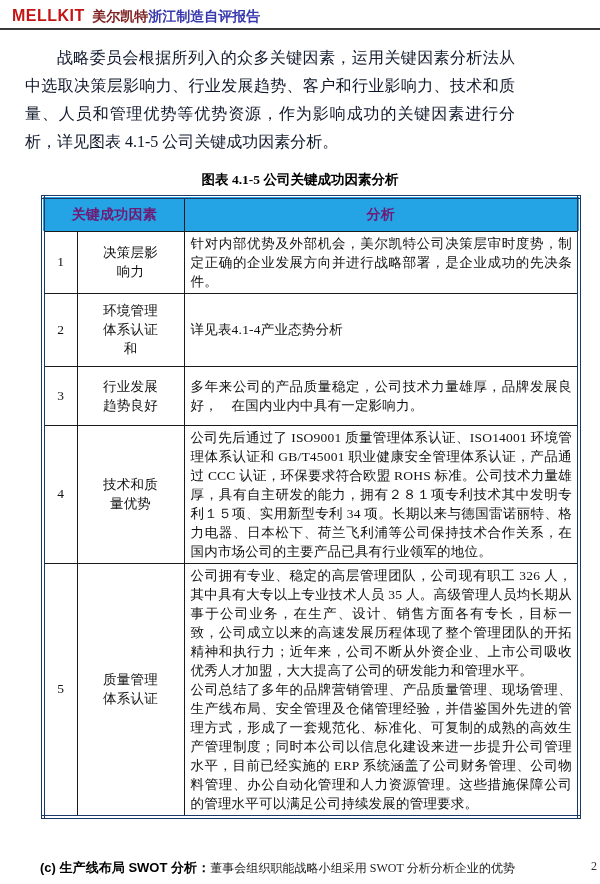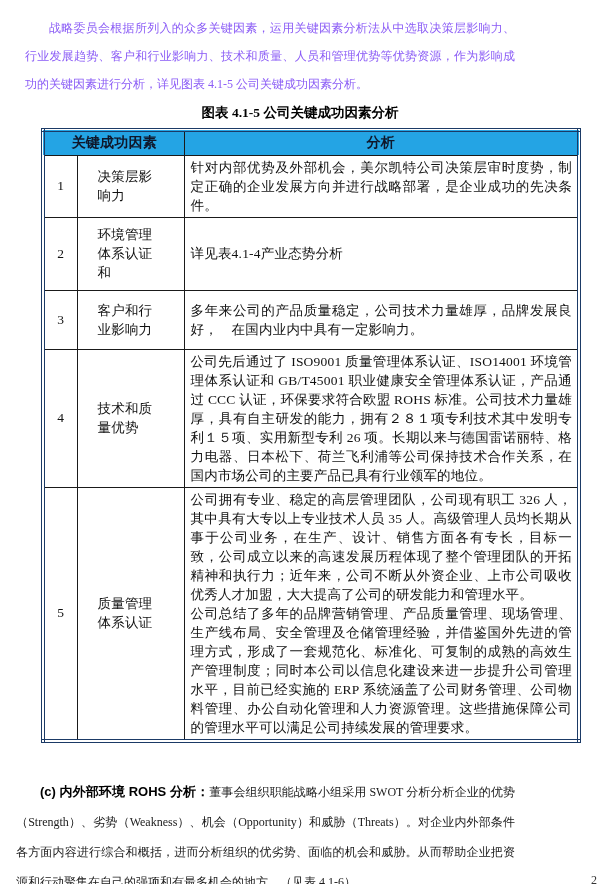--- a/index.html
+++ b/index.html
@@ -27,30 +27,30 @@
     font-size: 16px;
     color: #c41414;
     letter-spacing: 0.5px;
   }
   .brand-cn { color: #7e1f1f; font-weight: 600; margin-left: 4px; }
   .doc-title { color: #3939ae; font-weight: 600; }
 
   
   .intro {
     margin: 14px 85px 0 25px;
-    font-size: 12px;
+    font-size: 16px;
     line-height: 28px;
     text-align: justify;
     text-indent: 2em;
-    color: #8b5cf6;
+    color: #0f172a;
   }
 
   
   .caption {
-    margin-top: 6px;
+    margin-top: 15px;
     text-align: center;
     font-weight: 700;
     font-size: 13.5px;
     color: #000;
   }
 
   
   table.ksf {
     margin: 6px 0 0 41px;
     width: 536px;
@@ -61,29 +61,29 @@
   table.ksf th, table.ksf td {
     border: 1px solid #1a1a1a;
     font-size: 13.5px;
     letter-spacing: 0.2px;
     vertical-align: middle;
   }
   table.ksf th {
     background: #24a4e4;
     font-weight: 700;
     text-align: center;
-    color: #0f172a;
-    height: 25px;
+    color: #701a75;
+    height: 34px;
     font-size: 14px;
   }
   col.c-no { width: 34px; }
   col.c-factor { width: 107px; }
   col.c-analysis { width: 395px; }
   td.no { text-align: center; }
-  td.factor { text-align: left; line-height: 19px; padding: 0 20px; }
+  td.factor { text-align: center; line-height: 19px; padding: 0 20px; }
   td.analysis {
     text-align: justify;
     line-height: 19px;
     padding: 2px 5px 2px 6px;
     white-space: pre-line;
   }
   td.analysis.bold { font-weight: 400; white-space: normal; }
   tr.r1 { height: 37px; }
   tr.r2 { height: 73px; }
   tr.r3 { height: 59px; }
@@ -112,20 +112,24 @@
     bottom: 10px;
     font-size: 12px;
     color: #333;
   }
 </style>
 </head>
 <body>
 
 <div class="page">
 
+  <header class="doc-header">
+    <span class="brand">MELLKIT</span>
+    <span class="brand-cn">美尔凯特</span><span class="doc-title">浙江制造自评报告</span>
+  </header>
 
   <p class="intro">战略委员会根据所列入的众多关键因素，运用关键因素分析法从中选取决策层影响力、行业发展趋势、客户和行业影响力、技术和质量、人员和管理优势等优势资源，作为影响成功的关键因素进行分析，详见图表 4.1-5 公司关键成功因素分析。</p>
 
   <div class="caption">图表 4.1-5 公司关键成功因素分析</div>
 
   <table class="ksf">
     <colgroup>
       <col class="c-no">
       <col class="c-factor">
       <col class="c-analysis">
@@ -140,34 +144,34 @@
         <td class="factor">决策层影响力</td>
         <td class="analysis">针对内部优势及外部机会，美尔凯特公司决策层审时度势，制定正确的企业发展方向并进行战略部署，是企业成功的先决条件。</td>
       </tr>
       <tr class="r2">
         <td class="no">2</td>
         <td class="factor">环境管理体系认证和</td>
         <td class="analysis bold">详见表4.1-4产业态势分析</td>
       </tr>
       <tr class="r3">
         <td class="no">3</td>
-        <td class="factor">客户和行业影响力</td>
+        <td class="factor">行业发展趋势良好</td>
         <td class="analysis">多年来公司的产品质量稳定，公司技术力量雄厚，品牌发展良好，　在国内业内中具有一定影响力。</td>
       </tr>
       <tr class="r4">
         <td class="no">4</td>
         <td class="factor">技术和质量优势</td>
-        <td class="analysis">公司先后通过了 ISO9001 质量管理体系认证、ISO14001 环境管理体系认证和 GB/T45001 职业健康安全管理体系认证，产品通过 CCC 认证，环保要求符合欧盟 ROHS 标准。公司技术力量雄厚，具有自主研发的能力，拥有２８１项专利技术其中发明专利１５项、实用新型专利 26 项。长期以来与德国雷诺丽特、格力电器、日本松下、荷兰飞利浦等公司保持技术合作关系，在国内市场公司的主要产品已具有行业领军的地位。</td>
+        <td class="analysis">公司先后通过了 ISO9001 质量管理体系认证、ISO14001 环境管理体系认证和 GB/T45001 职业健康安全管理体系认证，产品通过 CCC 认证，环保要求符合欧盟 ROHS 标准。公司技术力量雄厚，具有自主研发的能力，拥有２８１项专利技术其中发明专利１５项、实用新型专利 34 项。长期以来与德国雷诺丽特、格力电器、日本松下、荷兰飞利浦等公司保持技术合作关系，在国内市场公司的主要产品已具有行业领军的地位。</td>
       </tr>
       <tr class="r5">
         <td class="no">5</td>
         <td class="factor">质量管理体系认证</td>
         <td class="analysis">公司拥有专业、稳定的高层管理团队，公司现有职工 326 人，其中具有大专以上专业技术人员 35 人。高级管理人员均长期从事于公司业务，在生产、设计、销售方面各有专长，目标一致，公司成立以来的高速发展历程体现了整个管理团队的开拓精神和执行力；近年来，公司不断从外资企业、上市公司吸收优秀人才加盟，大大提高了公司的研发能力和管理水平。
 公司总结了多年的品牌营销管理、产品质量管理、现场管理、生产线布局、安全管理及仓储管理经验，并借鉴国外先进的管理方式，形成了一套规范化、标准化、可复制的成熟的高效生产管理制度；同时本公司以信息化建设来进一步提升公司管理水平，目前已经实施的 ERP 系统涵盖了公司财务管理、公司物料管理、办公自动化管理和人力资源管理。这些措施保障公司的管理水平可以满足公司持续发展的管理要求。</td>
       </tr>
     </tbody>
   </table>
 
-  <p class="swot"><b>(c) 内外部环境 ROHS 分析：</b><span>董事会组织职能战略小组采用 SWOT 分析分析企业的优势（Strength）、劣势（Weakness）、机会（Opportunity）和威胁（Threats）。对企业内外部条件各方面内容进行综合和概括，进而分析组织的优劣势、面临的机会和威胁。从而帮助企业把资源和行动聚集在自己的强项和有最多机会的地方。（见表 4.1-6）</span></p>
+  <p class="swot"><b>(c) 生产线布局 SWOT 分析：</b><span>董事会组织职能战略小组采用 SWOT 分析分析企业的优势（Strength）、劣势（Weakness）、机会（Opportunity）和威胁（Threats）。对企业内外部条件各方面内容进行综合和概括，进而分析组织的优劣势、面临的机会和威胁。从而帮助企业把资源和行动聚集在自己的强项和有最多机会的地方。（见表 4.1-6）</span></p>
 
   <div class="page-num">2</div>
 
 </div>
 
 </body></html>

